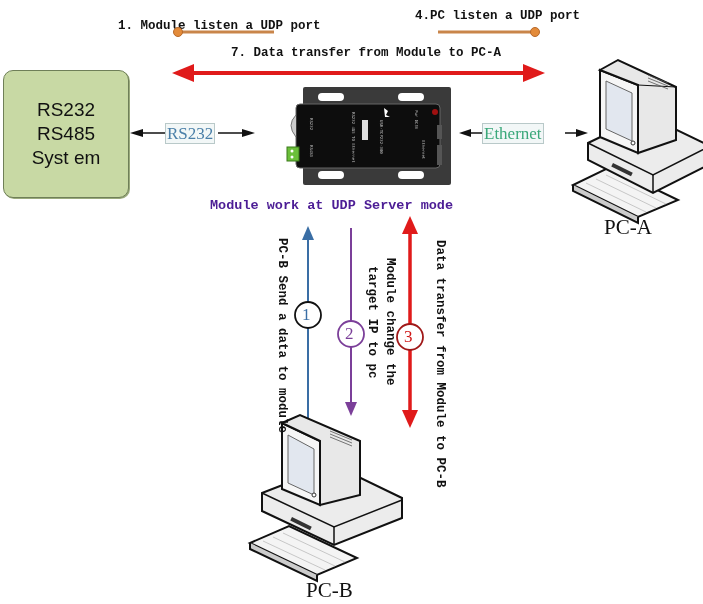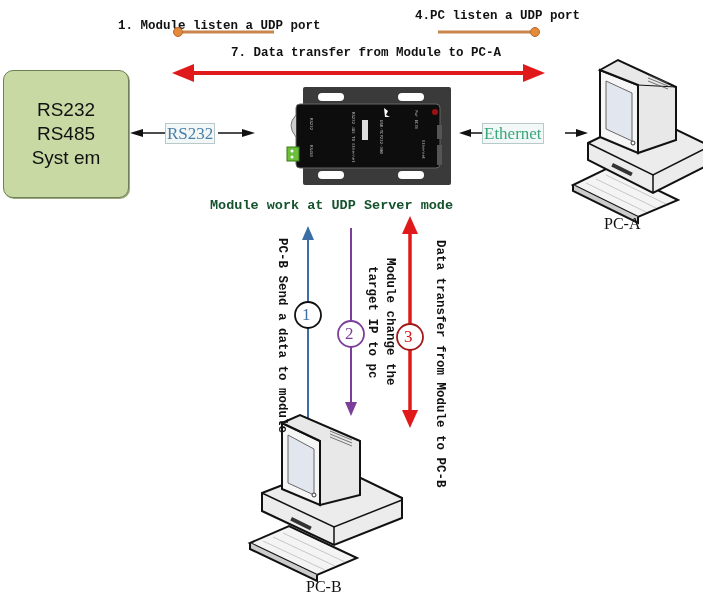--- a/index.html
+++ b/index.html
@@ -14,21 +14,21 @@
     background:#c8d9a4; border:1.5px solid #6f7f58; border-radius:10px;
     display:flex; flex-direction:column; align-items:center; justify-content:center;
     font-family:"Liberation Sans","DejaVu Sans", sans-serif; font-size:19px; color:#111; line-height:24px;
     box-shadow: 1px 1px 0 #9aaa7c;
   }
   .link-label {
     font-family:"Liberation Serif","DejaVu Serif", serif; font-size:17px;
     background:#f2f7f7; border:1px solid #b9c9c9; padding:0 1px; line-height:19px;
   }
   .mode-label { font-size:13.5px; color:#1f3d6e; white-space:nowrap; }
-  .pc-label { font-family:"Liberation Serif","DejaVu Serif", serif; font-size:16px; color:#111; }
+  .pc-label { font-family:"Liberation Serif","DejaVu Serif", serif; font-size:21px; color:#111; }
   .vert {
     writing-mode: vertical-rl; font-size:12.5px; white-space:nowrap;
   }
 </style>
 </head>
 <body>
 
 <div class="abs mono top-label" style="left:118px;top:11px;margin-top:8px;">1. Module listen a UDP port</div>
 <div class="abs mono top-label" style="left:415px;top:9px;">4.PC listen a UDP port</div>
 <div class="abs mono top-label" style="left:231px;top:46px;">7. Data transfer from Module to PC-A</div>
@@ -169,21 +169,21 @@
 
 <div class="abs sys-box">
   <div>RS232</div>
   <div>RS485</div>
   <div>Syst em</div>
 </div>
 
 <div class="abs link-label" style="left:165px;top:123px;color:#4a7fa8;">RS232</div>
 <div class="abs link-label" style="left:482px;top:123px;color:#3aa87a;">Ethernet</div>
 
-<div class="abs mono mode-label" style="left:210px;top:198px;color:#14532d;">Module work at UDP Server mode</div>
+<div class="abs mono mode-label" style="left:210px;top:198px;color:#4c1d95;">Module work at UDP Server mode</div>
 
 <div class="abs serif" style="left:302px;top:305px;font-size:17px;color:#3a6ea5;">1</div>
 <div class="abs serif" style="left:345px;top:324px;font-size:17px;color:#7b3f99;">2</div>
 <div class="abs serif" style="left:404px;top:327px;font-size:17px;color:#d01818;">3</div>
 
 <div class="abs mono vert" style="left:275px;top:238px;">PC-B Send a data to module</div>
 <div class="abs mono vert" style="left:383px;top:258px;">Module change the</div>
 <div class="abs mono vert" style="left:365px;top:266px;">target IP to pc</div>
 <div class="abs mono vert" style="left:433px;top:240px;">Data transfer from Module to PC-B</div>
 

